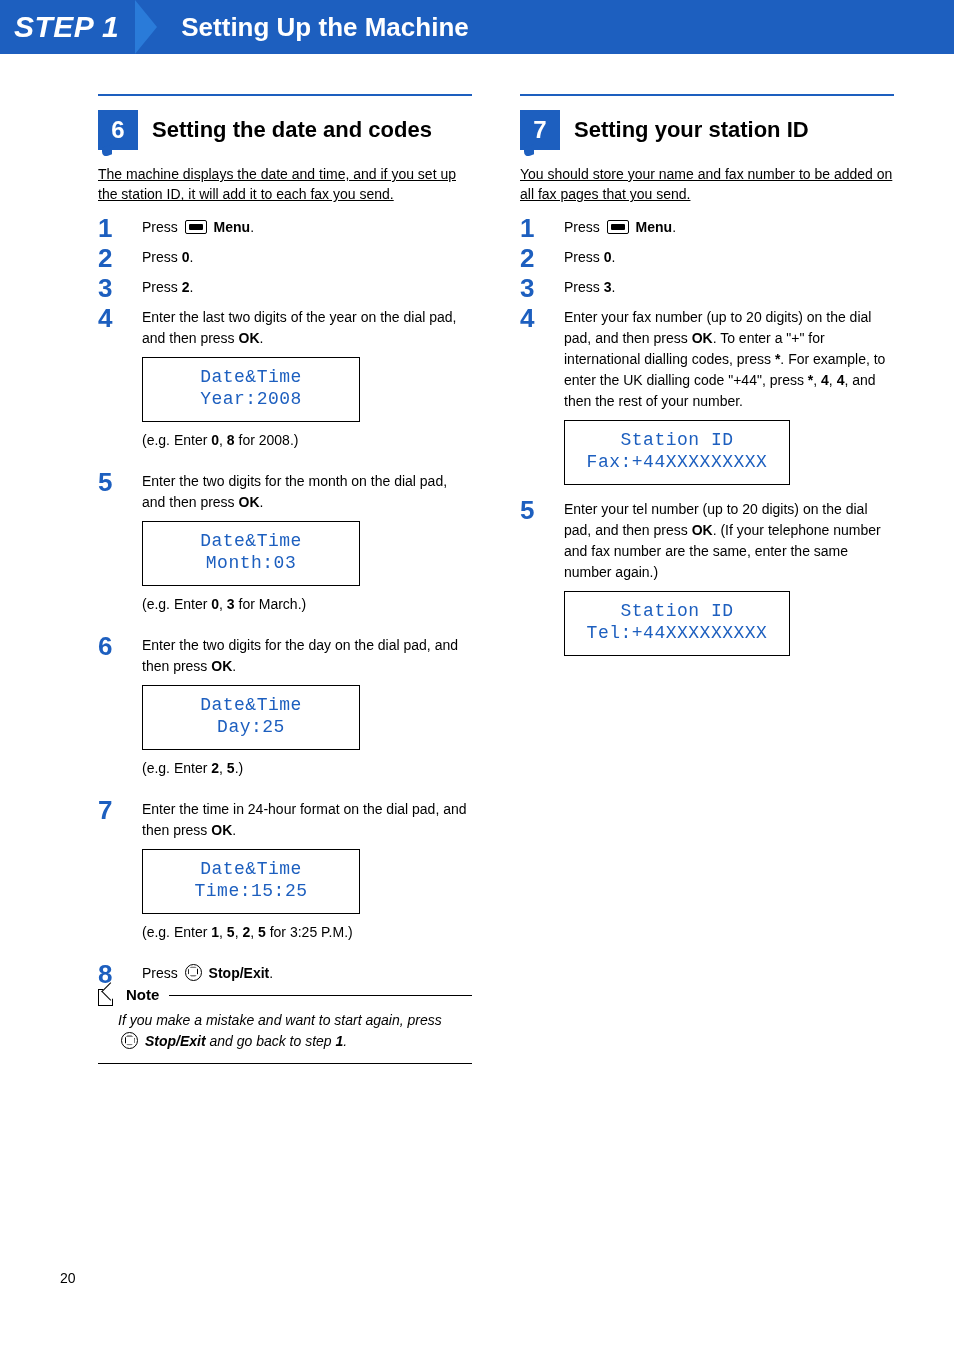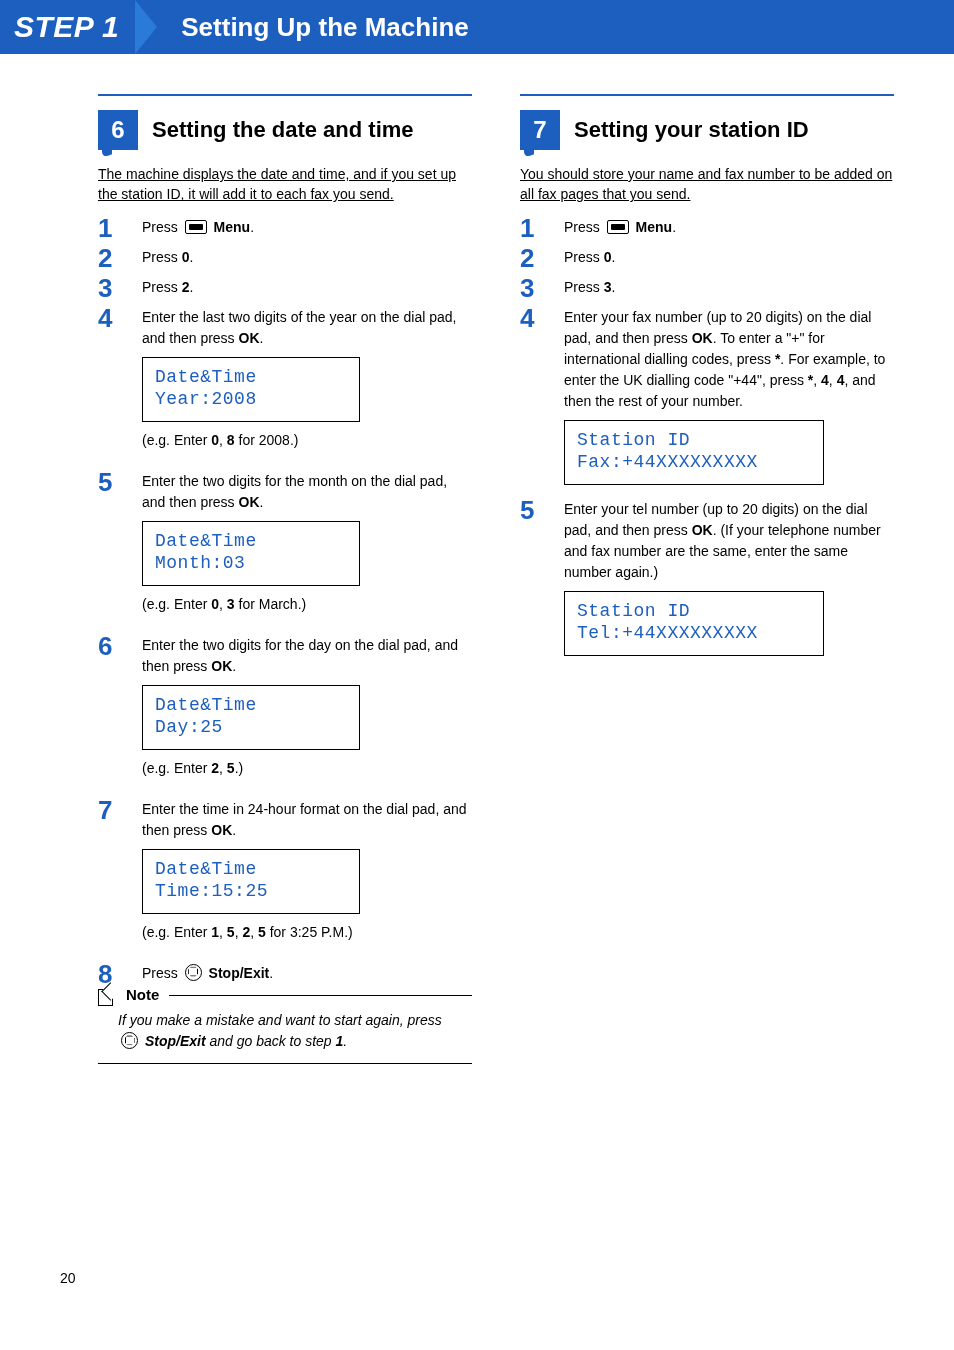--- a/index.html
+++ b/index.html
@@ -55,23 +55,23 @@
   }
   .stop-icon::after {
     content: ""; position: absolute; left: 50%; top: 50%; width: 8px; height: 8px;
     transform: translate(-50%,-55%); background: #fff; border: 1.5px solid #000;
     clip-path: polygon(30% 0%, 70% 0%, 100% 30%, 100% 70%, 70% 100%, 30% 100%, 0% 70%, 0% 30%);
   }
 
   .lcd {
     border: 1px solid #000; padding: 8px 12px 10px 12px; margin: 8px 0 8px 0; width: 218px;
     font-family: "Courier New", monospace; font-size: 18px; line-height: 1.25; letter-spacing: 0.5px;
-    color: #1d5fbf; font-weight: 500;
-  }
-  .lcd-wide { width: 260px; }
+    color: #1d5fbf; font-weight: 500; text-align: center;
+  }
+  .lcd-wide { width: 226px; }
 
   .eg { font-size: 14px; margin: 6px 0 14px 0; }
 
   .note-block { margin-top: 8px; border-top: 1px solid #000; border-bottom: 1px solid #000; padding: 0 0 10px 0; }
   .note-head { display: flex; align-items: center; gap: 6px; background: #fff; position: relative; top: -10px; padding-right: 10px; width: fit-content; }
   .note-title-row { display: flex; align-items: flex-end; }
   .note-icon {
     width: 18px; height: 18px; position: relative; display: inline-block;
   }
   .note-icon::before {
@@ -102,21 +102,21 @@
 
   <div class="content">
 
     <div class="col">
       <div class="divider-top"></div>
       <div class="section-head">
         <div class="sec-num">
           <span>6</span>
           <span class="tail"></span>
         </div>
-        <div class="sec-title">Setting the date and time</div>
+        <div class="sec-title">Setting the date and codes</div>
       </div>
       <div class="intro">The machine displays the date and time, and if you set up the station ID, it will add it to each fax you send.</div>
 
       <div class="steps">
         <div class="step">
             <div class="step-num">1</div>
           <div class="step-body">
             <span>Press </span><span class="menu-icon"></span> <span class="bold">Menu</span><span>.</span>
           </div>
         </div>

